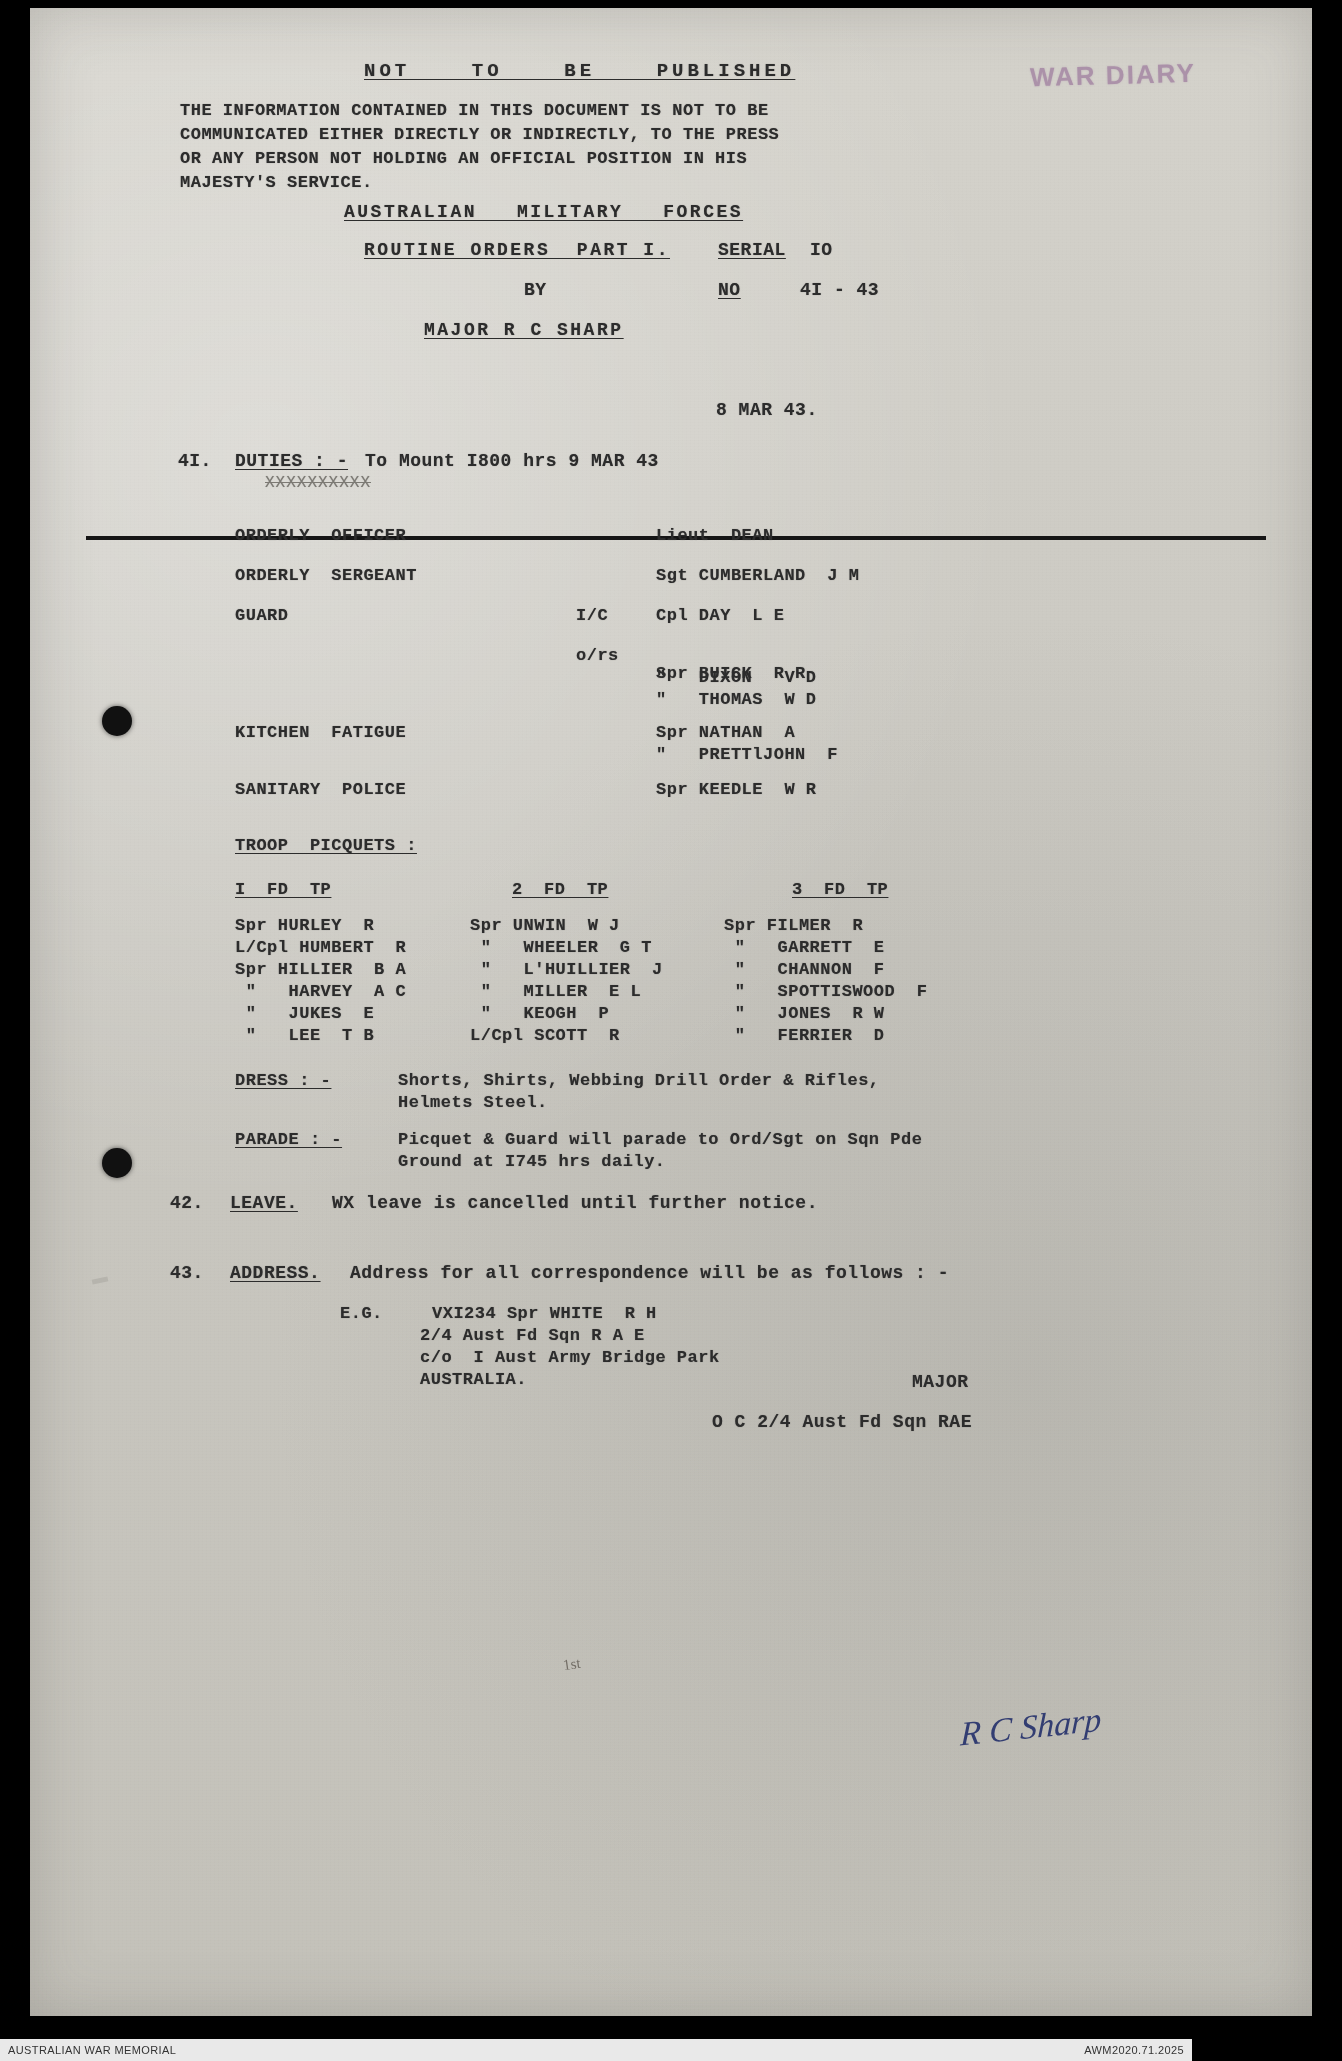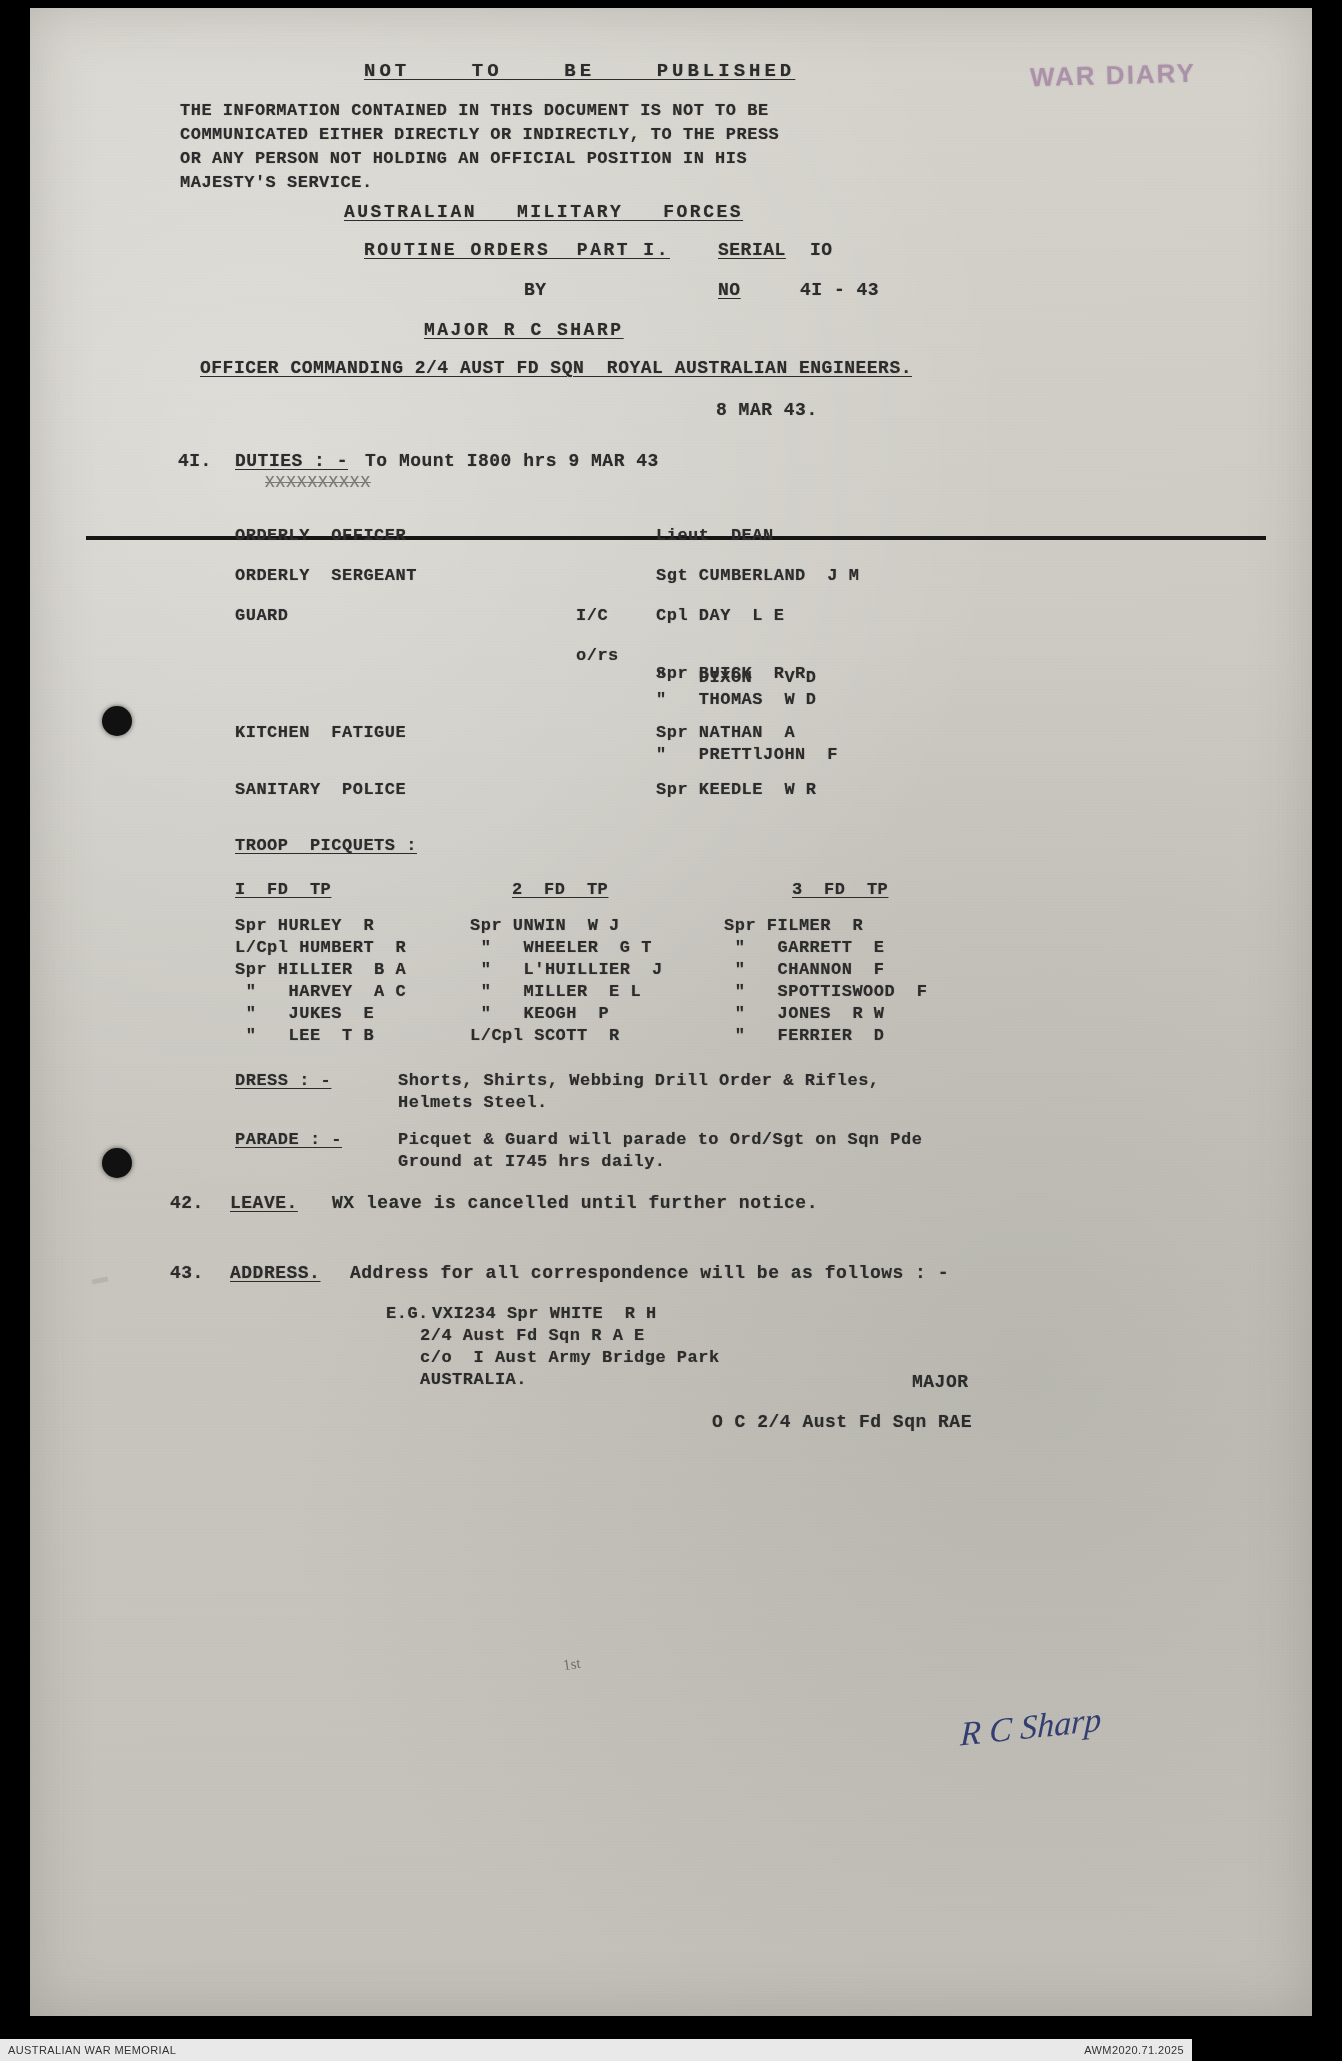--- a/index.html
+++ b/index.html
@@ -149,21 +149,20 @@
   <div class="txt b u sp2 f18" style="left:334px; top:232px;">ROUTINE ORDERS  PART I.</div>
   <div class="txt b u f18" style="left:688px; top:232px;">SERIAL</div>
   <div class="txt b f18" style="left:780px; top:232px;">IO</div>
 
   <div class="txt b f18" style="left:494px; top:272px;">BY</div>
   <div class="txt b u f18" style="left:688px; top:272px;">NO</div>
   <div class="txt b f18" style="left:770px; top:272px;">4I - 43</div>
 
   <div class="txt b u sp2 f18" style="left:394px; top:312px;">MAJOR R C SHARP</div>
 
-  <div class="txt b u f18" style="left:170px; top:350px;">OFFICER COMMANDING 2/4 AUST FD SQN  ROYAL AUSTRALIAN ENGINEERS.</div>
 
   <div class="txt b f18" style="left:686px; top:392px;">8 MAR 43.</div>
 
   <div class="rule"></div>
   <div class="hole hole1"></div>
   <div class="hole hole2"></div>
   <div class="nick"></div>
 
   <div class="txt b f18" style="left:148px; top:443px;">4I.</div>
   <div class="txt b u f18" style="left:205px; top:443px;">DUTIES : -</div>
@@ -228,21 +227,21 @@
   <div class="txt b f17" style="left:368px; top:1144px;">Ground at I745 hrs daily.</div>
 
   <div class="txt b f18" style="left:140px; top:1185px;">42.</div>
   <div class="txt b u f18" style="left:200px; top:1185px;">LEAVE.</div>
   <div class="txt b f18" style="left:302px; top:1185px;">WX leave is cancelled until further notice.</div>
 
   <div class="txt b f18" style="left:140px; top:1255px;">43.</div>
   <div class="txt b u f18" style="left:200px; top:1255px;">ADDRESS.</div>
   <div class="txt b f18" style="left:320px; top:1255px;">Address for all correspondence will be as follows : -</div>
 
-  <div class="txt b f17" style="left:310px; top:1296px;margin-left:46px;">E.G.</div>
+  <div class="txt b f17" style="left:310px; top:1296px;">E.G.</div>
   <div class="txt b f17" style="left:402px; top:1296px;">VXI234 Spr WHITE  R H</div>
   <div class="txt b f17" style="left:390px; top:1318px;">2/4 Aust Fd Sqn R A E</div>
   <div class="txt b f17" style="left:390px; top:1340px;">c/o  I Aust Army Bridge Park</div>
   <div class="txt b f17" style="left:390px; top:1362px;">AUSTRALIA.</div>
 
   <div class="pencil">1st</div>
 
   <div class="signature">R C Sharp</div>
   <div class="txt b f18" style="left:882px; top:1364px;">MAJOR</div>
   <div class="txt b f18" style="left:682px; top:1404px;">O C 2/4 Aust Fd Sqn RAE</div>

